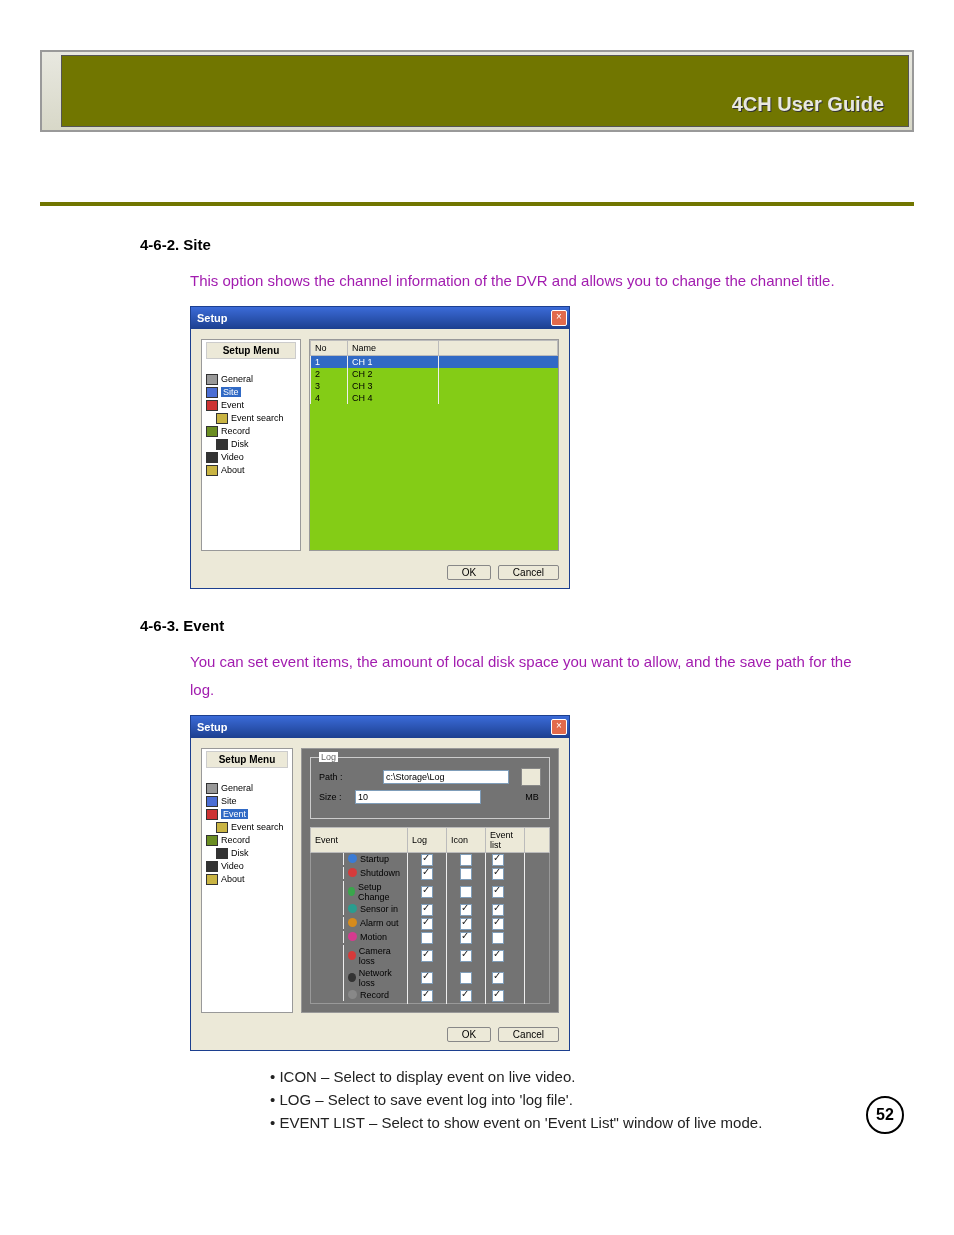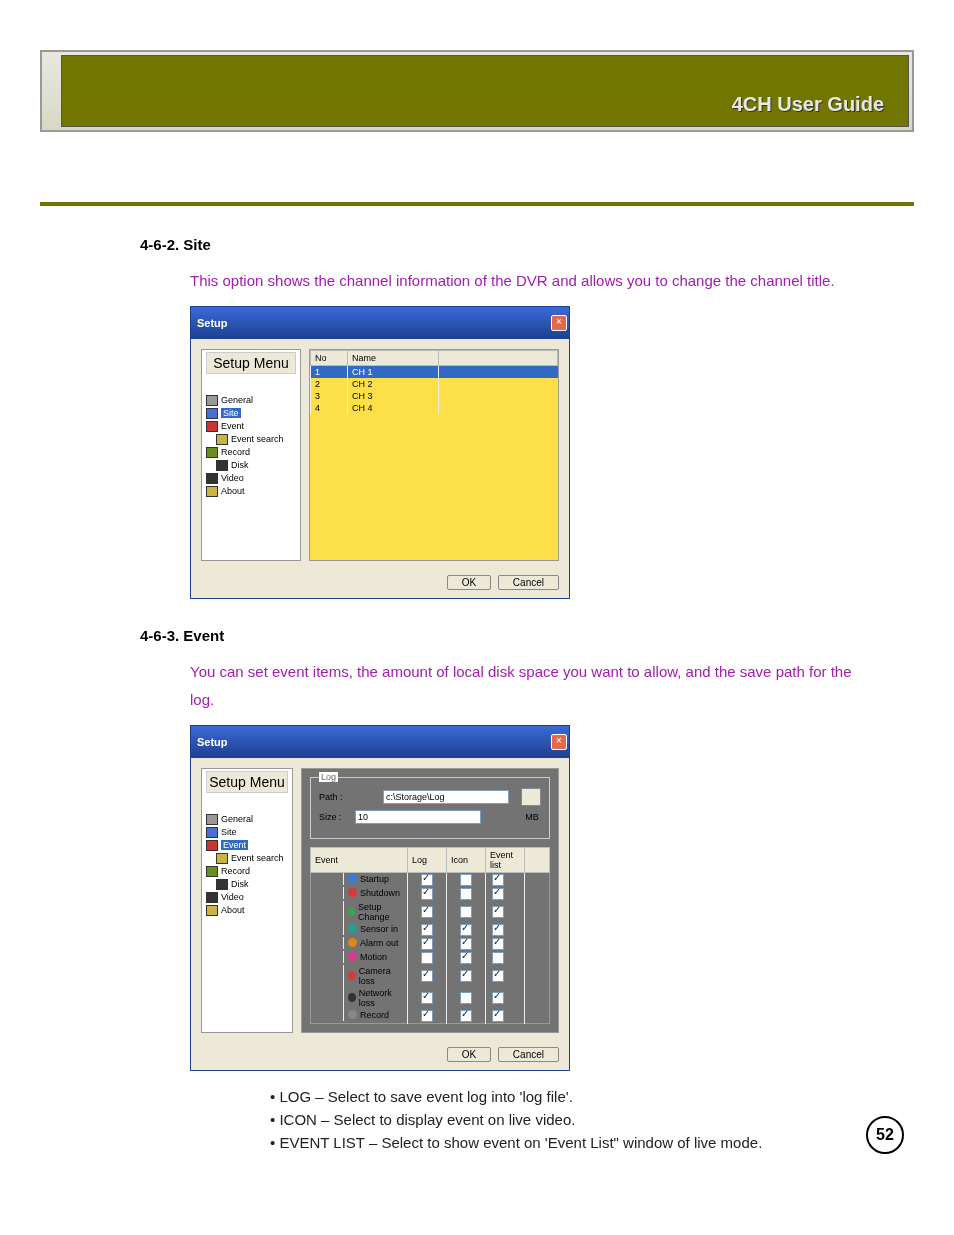--- a/index.html
+++ b/index.html
@@ -63,21 +63,21 @@
   .dialog {
     width: 378px;
     margin-left: 150px;
     border: 1px solid #1c3f8f;
     background: #ece9d8;
     font-family: Tahoma, sans-serif;
     font-size: 10px;
     margin-bottom: 14px;
   }
   .dialog .titlebar {
-    height: 32px;
+    height: 22px;
     background: linear-gradient(to bottom, #3b6bd8, #1c3f8f);
     display: flex;
     align-items: center;
     justify-content: space-between;
     padding: 0 2px 0 6px;
   }
   .dialog .titlebar .title {
     color: #fff;
     font-weight: bold;
     font-size: 11px;
@@ -103,22 +103,23 @@
     background: #fff;
     padding: 2px 4px 4px 4px;
     font-size: 9px;
     color: #000;
   }
   .menu-title {
     text-align: center;
     background: #ece9d8;
     border: 1px solid #ccc;
     padding: 2px 0;
-    margin-bottom: 20px;
-    font-size: 14px;
+    margin-bottom: 14px;
+    font-size: 10px;
+    font-weight: bold;
   }
   .tree-item {
     display: flex;
     align-items: center;
     gap: 3px;
     padding: 1px 0;
     white-space: nowrap;
   }
   .tree-item.indent { padding-left: 10px; }
   .tree-item .ic {
@@ -134,21 +135,21 @@
   .tree-item .ic.yel  { background: #c9b443; }
   .tree-item .sel {
     background: #316ac5;
     color: #fff;
     padding: 0 2px;
   }
 
   .content-panel {
     flex: 1;
     border: 1px solid #999;
-    background: #fde047;
+    background: #84cc16;
     position: relative;
   }
   
   .ch-table { width: 100%; border-collapse: collapse; font-size: 9px; }
   .ch-table th {
     background: #ece9d8;
     border: 1px solid #bbb;
     padding: 2px 4px;
     text-align: left;
     font-weight: normal;
@@ -507,18 +508,18 @@
             </tbody>
         </table>
       </div>
     </div>
     <div class="dialog-footer">
       <button>OK</button>
       <button>Cancel</button>
     </div>
   </div>
 
+  <div class="bullet-text">• ICON – Select to display event on live video.</div>
   <div class="bullet-text">• LOG – Select to save event log into 'log file'.</div>
-  <div class="bullet-text">• ICON – Select to display event on live video.</div>
   <div class="bullet-text">• EVENT LIST – Select to show event on 'Event List" window of live mode.</div>
 
   <div class="page-num">52</div>
 </div>
 
 </body></html>

